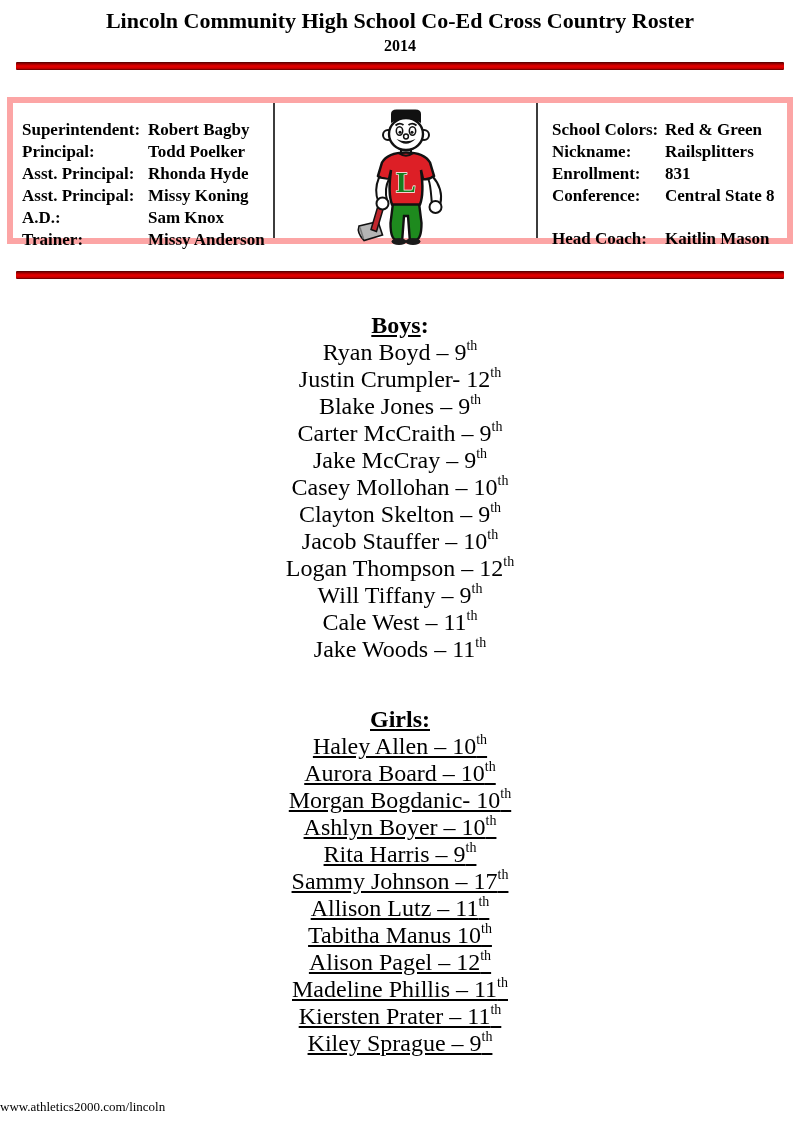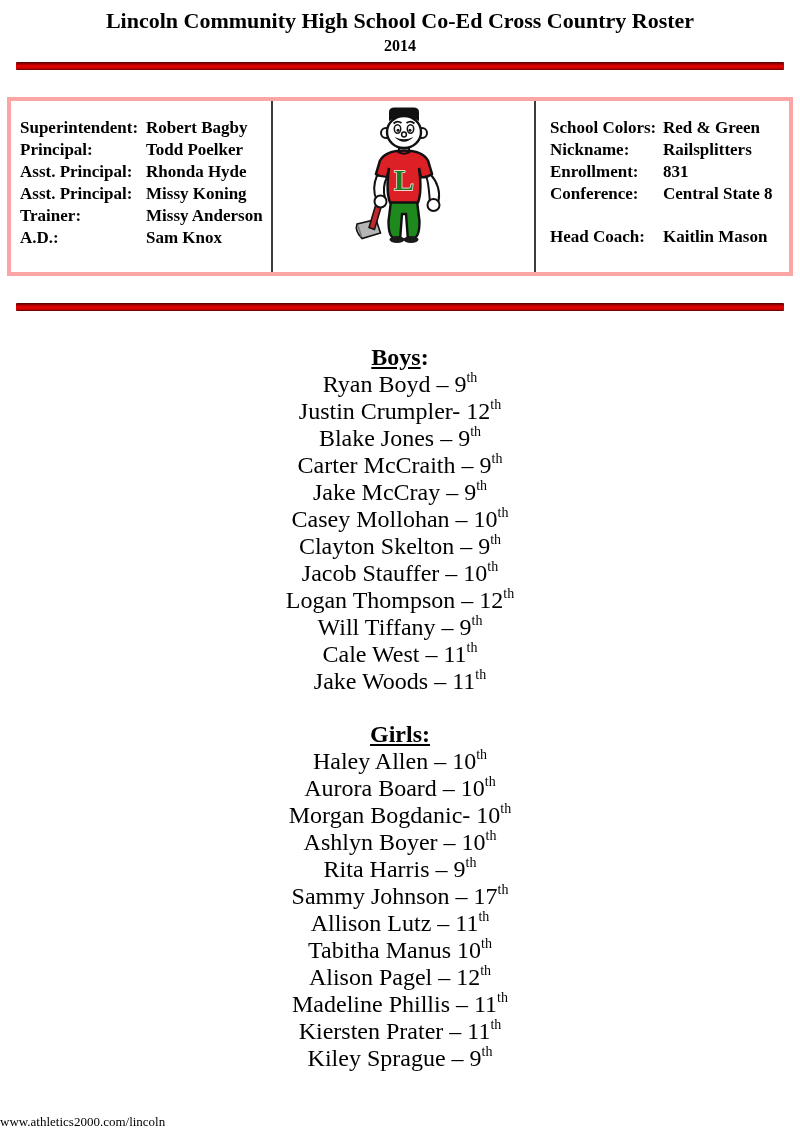--- a/index.html
+++ b/index.html
@@ -24,36 +24,36 @@
     height: 8px; margin: 0 16px;
     background: linear-gradient(to bottom,
       #4a0000 0%, #9b0000 22%, #e60000 50%, #cf0000 78%, #5a0000 100%);
     border-radius: 1px;
   }
   .rule-top { margin-top: 6px; }
   .rule-mid { margin-top: 27px; }
 
   .info-table {
     display: flex; margin: 27px 7px 0 7px;
-    border: 4px solid #fca5a5; height: 179px; box-sizing: border-box;
+    border: 6px solid #fca5a5; height: 147px; box-sizing: border-box;
   }
   .info-cell { box-sizing: border-box; height: 100%; }
   .info-cell + .info-cell { border-left: 2px solid #3c3c3c; }
   .cell-staff  { width: 260px; padding: 16px 6px 0 9px; }
   .cell-mascot { width: 263px; display: flex; justify-content: center; align-items: flex-start; padding-top: 3px; }
   .cell-school { flex: 1; padding: 16px 4px 0 14px; }
 
   .info-row { display: flex; font-weight: bold; font-size: 17px; line-height: 22px; white-space: nowrap; }
   .cell-staff  .info-label { width: 126px; flex: none; }
   .cell-school .info-label { width: 113px; flex: none; }
   .info-row.gap-before { margin-top: 21px; }
 
   .roster { text-align: center; font-size: 24px; line-height: 27px; }
   .roster-boys  { margin-top: 33px; }
-  .roster-girls { margin-top: 26px; }
+  .roster-girls { margin-top: 43px; text-decoration: underline; }
   .roster-heading { font-weight: bold; }
   .roster-heading .u { text-decoration: underline; }
   .athlete sup {
     font-size: 14px; line-height: 0;
     position: relative; top: -1px; vertical-align: super;
   }
 
   .doc-footer { font-size: 13px; margin-top: 42px; }
 </style>
 </head>
@@ -84,27 +84,27 @@
           <span class="info-label">Asst. Principal:</span>
           <span class="info-value">Rhonda Hyde</span>
         </div>
 
         <div class="info-row">
           <span class="info-label">Asst. Principal:</span>
           <span class="info-value">Missy Koning</span>
         </div>
 
         <div class="info-row">
+          <span class="info-label">A.D.:</span>
+          <span class="info-value">Sam Knox</span>
+        </div>
+
+        <div class="info-row">
           <span class="info-label">Trainer:</span>
           <span class="info-value">Missy Anderson</span>
-        </div>
-
-        <div class="info-row">
-          <span class="info-label">A.D.:</span>
-          <span class="info-value">Sam Knox</span>
         </div>
       </div>
 
     <div class="info-cell cell-mascot">
       <svg width="118" height="140" viewBox="0 0 110 140" aria-hidden="true">
 
         <path d="M8,120 L27,115.5 L31.5,129 L13,134.5 Q5.5,127 8,120 Z" fill="#b5b5b5" stroke="#111" stroke-width="1.6"></path>
         <path d="M12.5,133 L9,121.5" stroke="#777" stroke-width="1.5" fill="none"></path>
 
         <path d="M29,93 L20,123.5 L25.5,125.5 L34.5,95 Z" fill="#c1272d" stroke="#111" stroke-width="1.5"></path>

